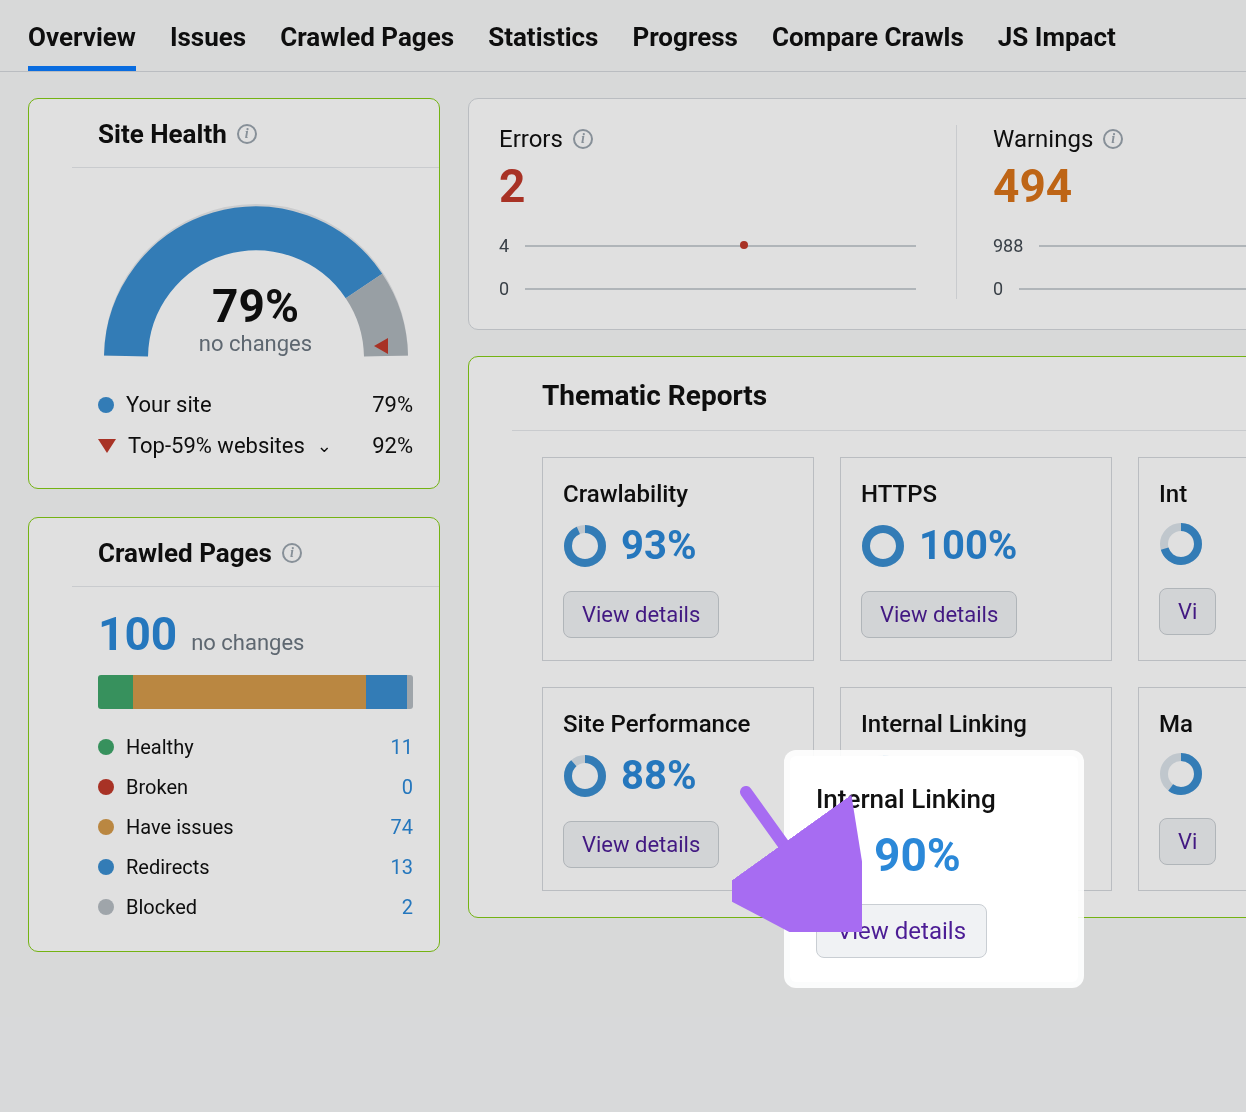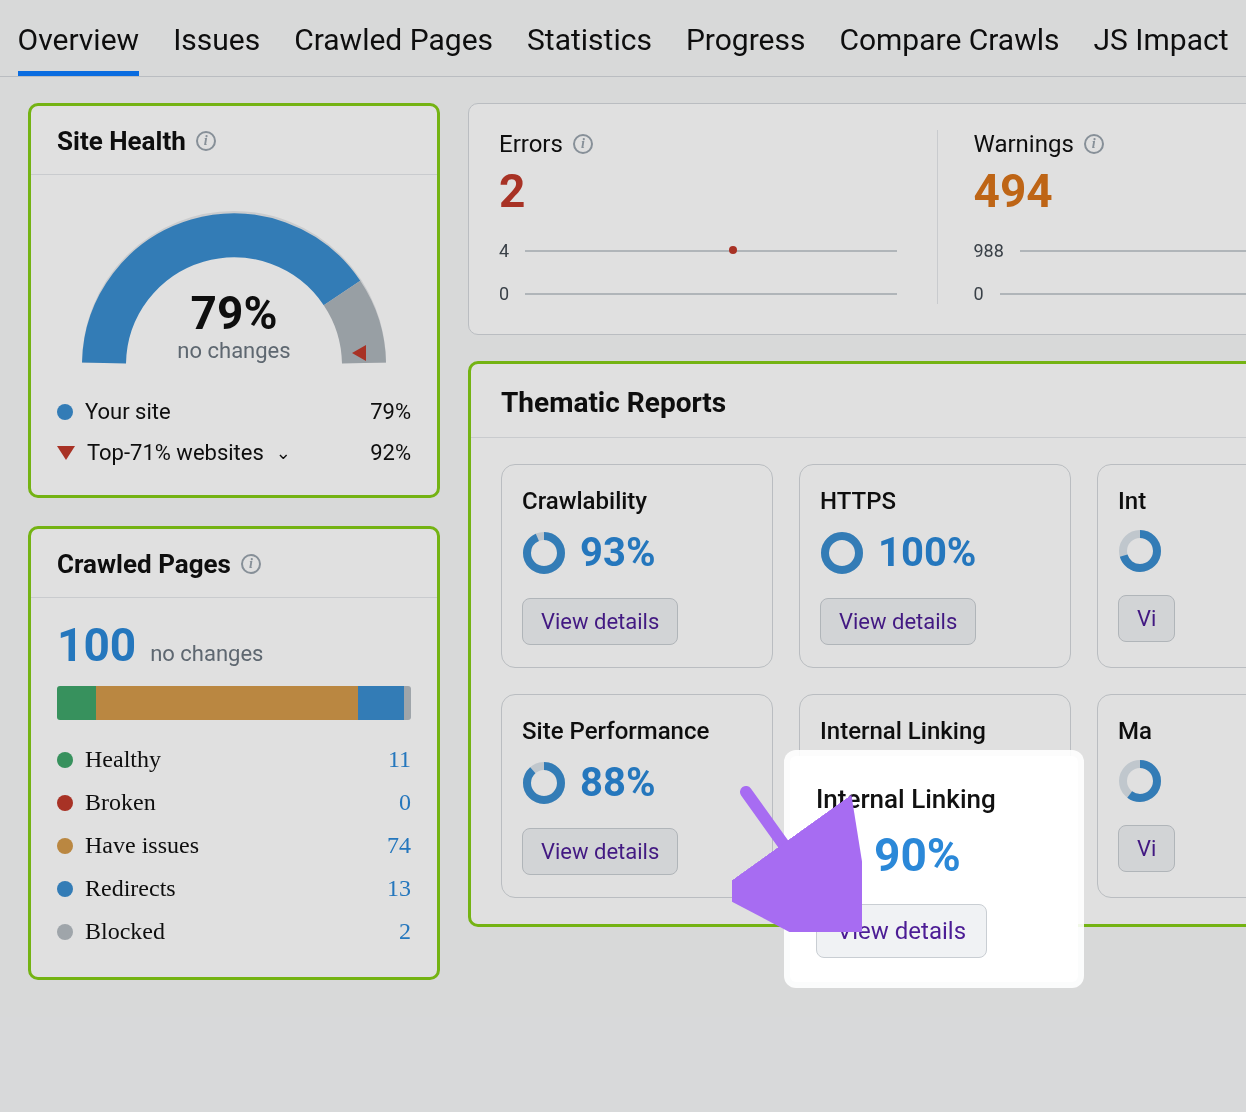--- a/index.html
+++ b/index.html
@@ -18,42 +18,42 @@
     background: rgba(0,0,0,0.12);
     pointer-events: none;
     z-index: 5;
   }
   
   .tabs {
     display: flex;
     gap: 34px;
     padding: 22px 28px 0 28px;
     border-bottom: 1px solid #d4d8dc;
-    font-size: 30px;
-    font-weight: 400;
+    font-size: 26px;
+    font-weight: 700;
     color: #111;
     position: relative;
     z-index: 1;
-    justify-content: center;
   }
   .tab { padding-bottom: 14px; cursor: pointer; white-space: nowrap; }
   .tab.active { border-bottom: 5px solid #0b7bff; }
   
   .content {
     display: flex;
     gap: 28px;
     padding: 26px 0 26px 28px;
   }
   .left-col { width: 412px; flex: 0 0 412px; display: flex; flex-direction: column; gap: 28px; }
   .right-col { flex: 1; display: flex; flex-direction: column; gap: 26px; }
   .card {
     background: #fff;
-    border: 3px solid #84cc16;
+    border: 1px solid #84cc16;
     border-radius: 10px;
     overflow: hidden;
+    padding-left: 43px;
   }
   .card-header {
     padding: 20px 26px 18px 26px;
     border-bottom: 1px solid #e5e8eb;
     display: flex;
     align-items: center;
     gap: 10px;
     font-size: 26px;
     font-weight: 700;
   }
@@ -82,21 +82,21 @@
   .legend-row { display:flex; align-items:center; justify-content:space-between; padding:8px 0; }
   .legend-left { display:flex; align-items:center; gap:12px;text-align:right; }
   .dot { width:16px;height:16px;border-radius:50%; }
   .tri-down {
     width:0;height:0;border-left:9px solid transparent;border-right:9px solid transparent;border-top:14px solid #c0392b;
   }
   
   .big-count { font-size:46px; font-weight:700; color:#2b88d8; display:inline-block; }
   .nochanges { font-size:22px; color:#6b7680; margin-left:10px; }
   .stackbar { display:flex; height:34px; width:100%; margin:14px 0 18px 0; border-radius:3px; overflow:hidden; }
-  .crawl-legend { font-size:24px;font-family:Liberation Serif, serif; }
+  .crawl-legend { font-size:20px; }
   .crawl-row { display:flex; align-items:center; padding:8px 0; }
   .crawl-row .lbl { flex:1; margin-left:12px; }
   .crawl-row .val { color:#2b88d8; min-width:44px; text-align:right; }
   
   .topstats {
     background:#fff; border:1px solid #d4d8dc; border-radius:10px;
     padding: 26px 30px 30px 30px;
     display:flex; gap:40px;
     overflow:hidden;
   }
@@ -106,21 +106,21 @@
   .stat-value { font-size:46px; font-weight:700; margin-top:6px; }
   .errors-val { color:#c0392b; }
   .warnings-val { color:#d9731a; }
   .axis-row { display:flex; align-items:center; gap:16px; margin-top:22px; font-size:18px; color:#424a52; }
   .axis-row .line { flex:1; height:2px; background:#c9ced3; position:relative; }
   .axis-row .mark { position:absolute; top:-4px; width:8px; height:8px; border-radius:50%; }
   
   .thematic-head { padding: 22px 30px 18px 30px; border-bottom:1px solid #e5e8eb; font-size:28px; font-weight:700; }
   .thematic-grid { padding: 26px 30px; display:grid; grid-template-columns: repeat(3, 272px); gap:26px; }
   .tcard {
-    border:1px solid #d4d8dc; border-radius:14px; padding:22px 20px 22px 20px;
+    border:1px solid #d4d8dc; border-radius:0; padding:22px 20px 22px 20px;
     background:#fff; position:relative;
   }
   .tcard-title { font-size:24px; font-weight:500; color:#111; margin-bottom:14px; }
   .tcard-val { display:flex; align-items:center; gap:14px; font-size:40px; font-weight:700; color:#2b88d8; margin-bottom:22px; }
   .ring { width:44px; height:44px; }
   .btn {
     display:inline-block; padding:10px 18px; font-size:22px; color:#4c1d95;
     background:#f0f2f4; border:1px solid #c9ced3; border-radius:8px; cursor:pointer;
   }
   
@@ -180,21 +180,21 @@
         <div class="legend-row">
           <div class="legend-left">
             <span class="dot" style="background:#3b8ed0"></span>
             <span>Your site</span>
           </div>
           <span>79%</span>
         </div>
         <div class="legend-row">
           <div class="legend-left">
             <span class="tri-down"></span>
-            <span>Top-71% websites</span>
+            <span>Top-59% websites</span>
             <span class="chev">⌄</span>
           </div>
           <span>92%</span>
         </div>
       </div>
     </div>
 
     <div class="card">
       <div class="card-header">
         <span>Crawled Pages</span>

